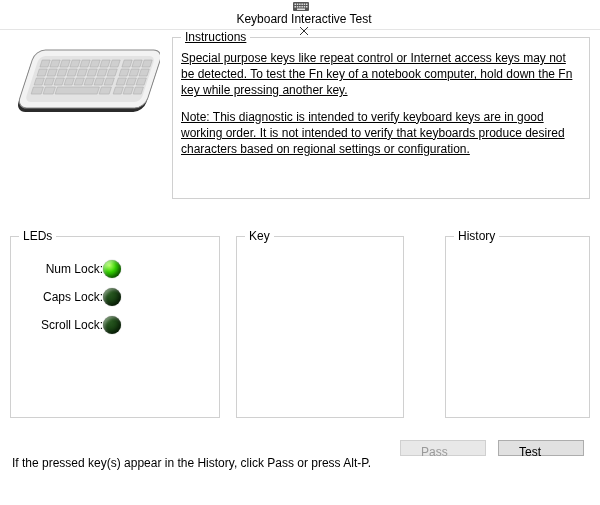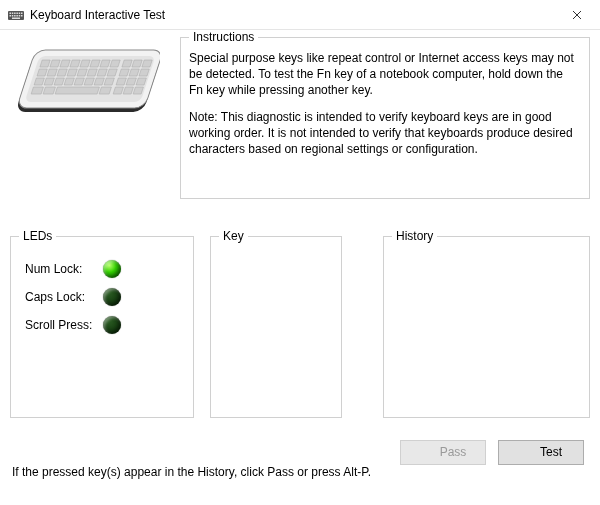--- a/index.html
+++ b/index.html
@@ -13,35 +13,36 @@
     height: 505px;
     overflow: hidden;
   }
   .titlebar {
     height: 30px;
     display: flex;
     align-items: center;
     padding: 0 0 0 8px;
     border-bottom: 1px solid #e5e5e5;
     background: #fff;
+    flex-direction: column;
   }
   .titlebar .app-icon { margin-right: 6px; display:flex; align-items:center; }
   .titlebar .title-text { flex: 0 0 auto; }
   .titlebar .spacer { flex: 1; }
   .titlebar .close-btn {
     width: 46px; height: 30px;
     display:flex; align-items:center; justify-content:center;
     font-family: Arial, sans-serif;
     font-size: 14px;
     color:#333;
   }
 
   .client { padding: 0 10px 8px 10px; }
 
-  .top-row { display:flex; gap: 20px; align-items:flex-start; }
+  .top-row { display:flex; gap: 12px; align-items:flex-start;text-decoration:underline; }
 
   .kb-image {
     width: 150px;
     padding-top: 6px;
   }
 
   fieldset {
     border: 1px solid #d0d0d0;
     padding: 6px 8px 8px 8px;
     margin: 0;
@@ -58,58 +59,58 @@
     padding-right: 6px;
     line-height: 1.35;
   }
   .instructions p { margin: 0 0 10px 0; }
 
   .mid-row {
     display:flex;
     gap: 16px;
     margin-top: 30px;
   }
-  .leds { width: 184px; }
+  .leds { width: 210px; }
   .leds-body { padding: 6px 4px 2px 4px; }
   .led-row {
     display:flex;
     align-items:center;
     height: 28px;
   }
-  .led-label { width: 80px; text-align:left; padding-left:2px;}
+  .led-label { width: 80px; text-align:right; padding-left:2px;}
   .led-dot {
     width: 18px; height: 18px; border-radius: 50%;
     box-shadow: inset -2px -2px 4px rgba(0,0,0,.5), inset 2px 2px 3px rgba(255,255,255,.4), 0 0 1px rgba(0,0,0,.6);
   }
   .led-on  { background: radial-gradient(circle at 35% 30%, #b8ff6b 0%, #33d200 40%, #0a7a00 100%); }
   .led-off { background: radial-gradient(circle at 35% 30%, #2a5a22 0%, #153d10 60%, #0a2607 100%); }
 
-  .key-box   { width: 132px; }
+  .key-box   { width: 168px; }
   .history-box { flex:1; position:relative;margin-left:25px; }
   .key-body, .history-body {
     height: 160px;
   }
   .history-body {
     overflow-y: scroll;
   }
 
   .button-row {
     display:flex;
     justify-content:flex-end;
     gap: 12px;
     margin-top: 22px;
     padding-right: 6px;
   }
   .btn {
     width: 86px;
-    height: 25px;
+    height: 16px;
     background: #e1e1e1;
     border: 1px solid #adadad;
     font: inherit;
-    text-align:center;
+    text-align:left;
     line-height: 22px;
     cursor: pointer;
     padding-left: 20px;
   }
   .btn.disabled {
     color:#9a9a9a;
     border-color:#d0d0d0;
     background:#e8e8e8;
     cursor: default;
   }
@@ -232,21 +233,21 @@
       <div class="leds-body">
         <div class="led-row">
           <span class="led-label">Num Lock:</span>
           <span class="led-dot led-on"></span>
         </div>
         <div class="led-row">
           <span class="led-label">Caps Lock:</span>
           <span class="led-dot led-off"></span>
         </div>
         <div class="led-row">
-          <span class="led-label">Scroll Press:</span>
+          <span class="led-label">Scroll Lock:</span>
           <span class="led-dot led-off"></span>
         </div>
       </div>
     </fieldset>
 
     <fieldset class="key-box">
       <legend>Key</legend>
       <div class="key-body"></div>
     </fieldset>
 

